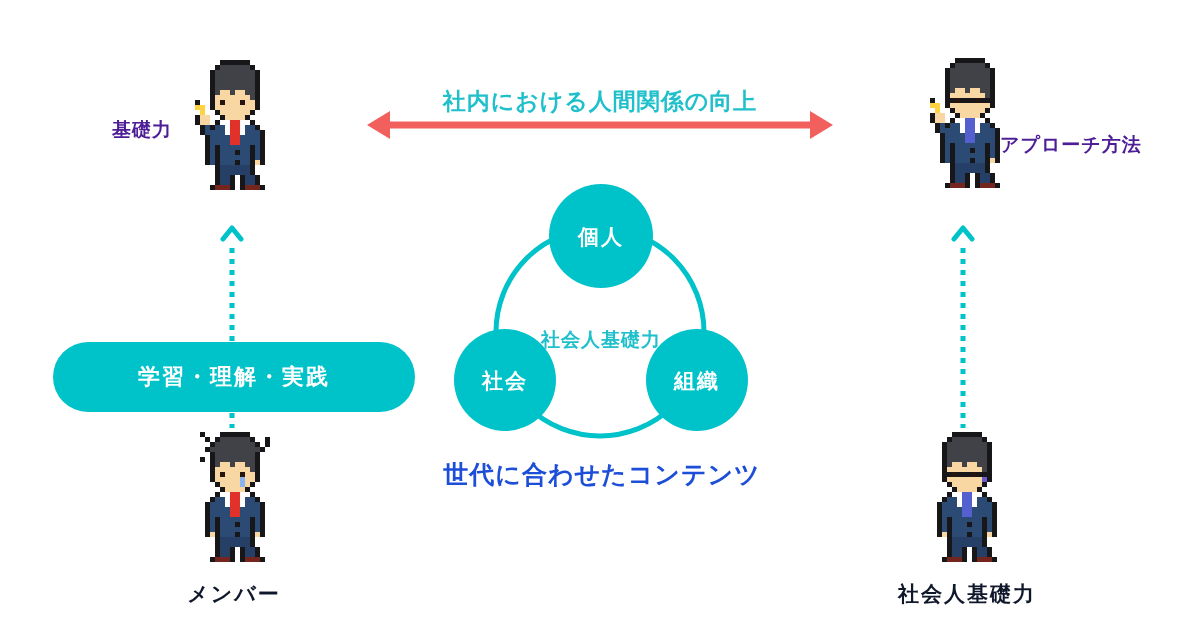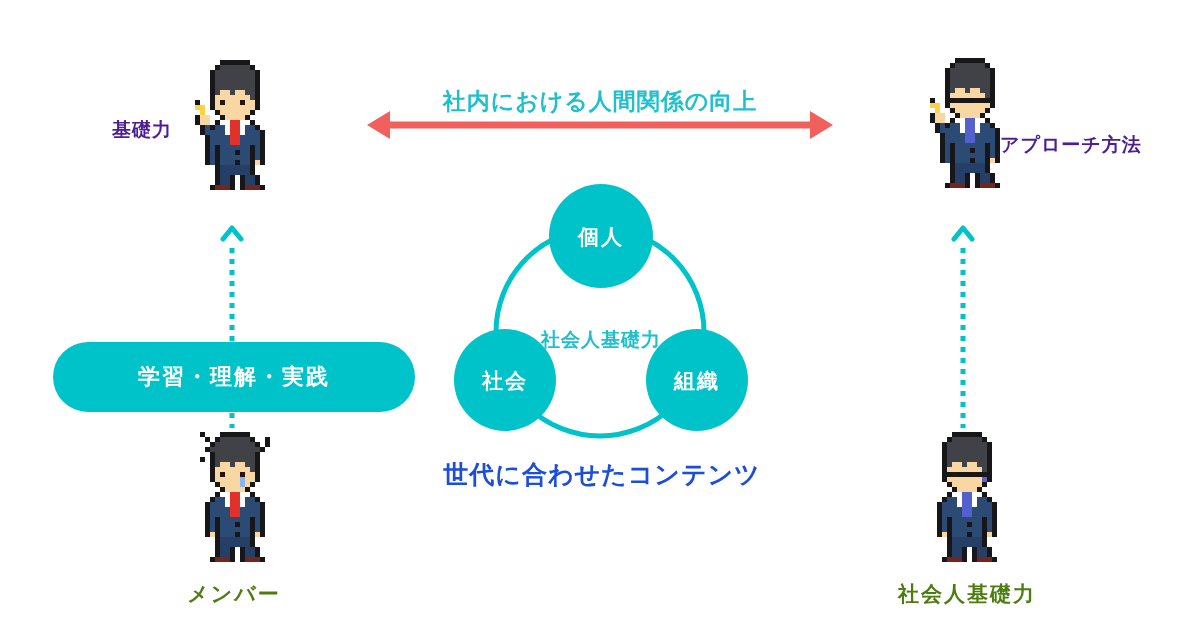--- a/index.html
+++ b/index.html
@@ -10,21 +10,21 @@
   }
   .abs{position:absolute;}
   .title{
     left:0;top:86px;width:1200px;text-align:center;
     font-size:23px;font-weight:bold;color:#1fc0cc;letter-spacing:1px;
   }
   .red-label{
     font-size:19px;font-weight:bold;color:#4c1d95;letter-spacing:1px;white-space:nowrap;
   }
   .teal-label{
-    font-size:21px;font-weight:bold;color:#4d7c0f;letter-spacing:2px;text-align:center;white-space:nowrap;
+    font-size:21px;font-weight:bold;color:#0f172a;letter-spacing:2px;text-align:center;white-space:nowrap;
   }
   .pill{
     height:70px;width:362px;border-radius:35px;background:#00c2c9;
     display:flex;align-items:center;justify-content:center;
     color:#ffffff;font-size:22px;font-weight:bold;letter-spacing:2px;
   }
   .caption{
     left:430px;top:458px;width:344px;text-align:center;
     font-size:25px;font-weight:bold;color:#1d4ed8;letter-spacing:1px;white-space:nowrap;
   }

